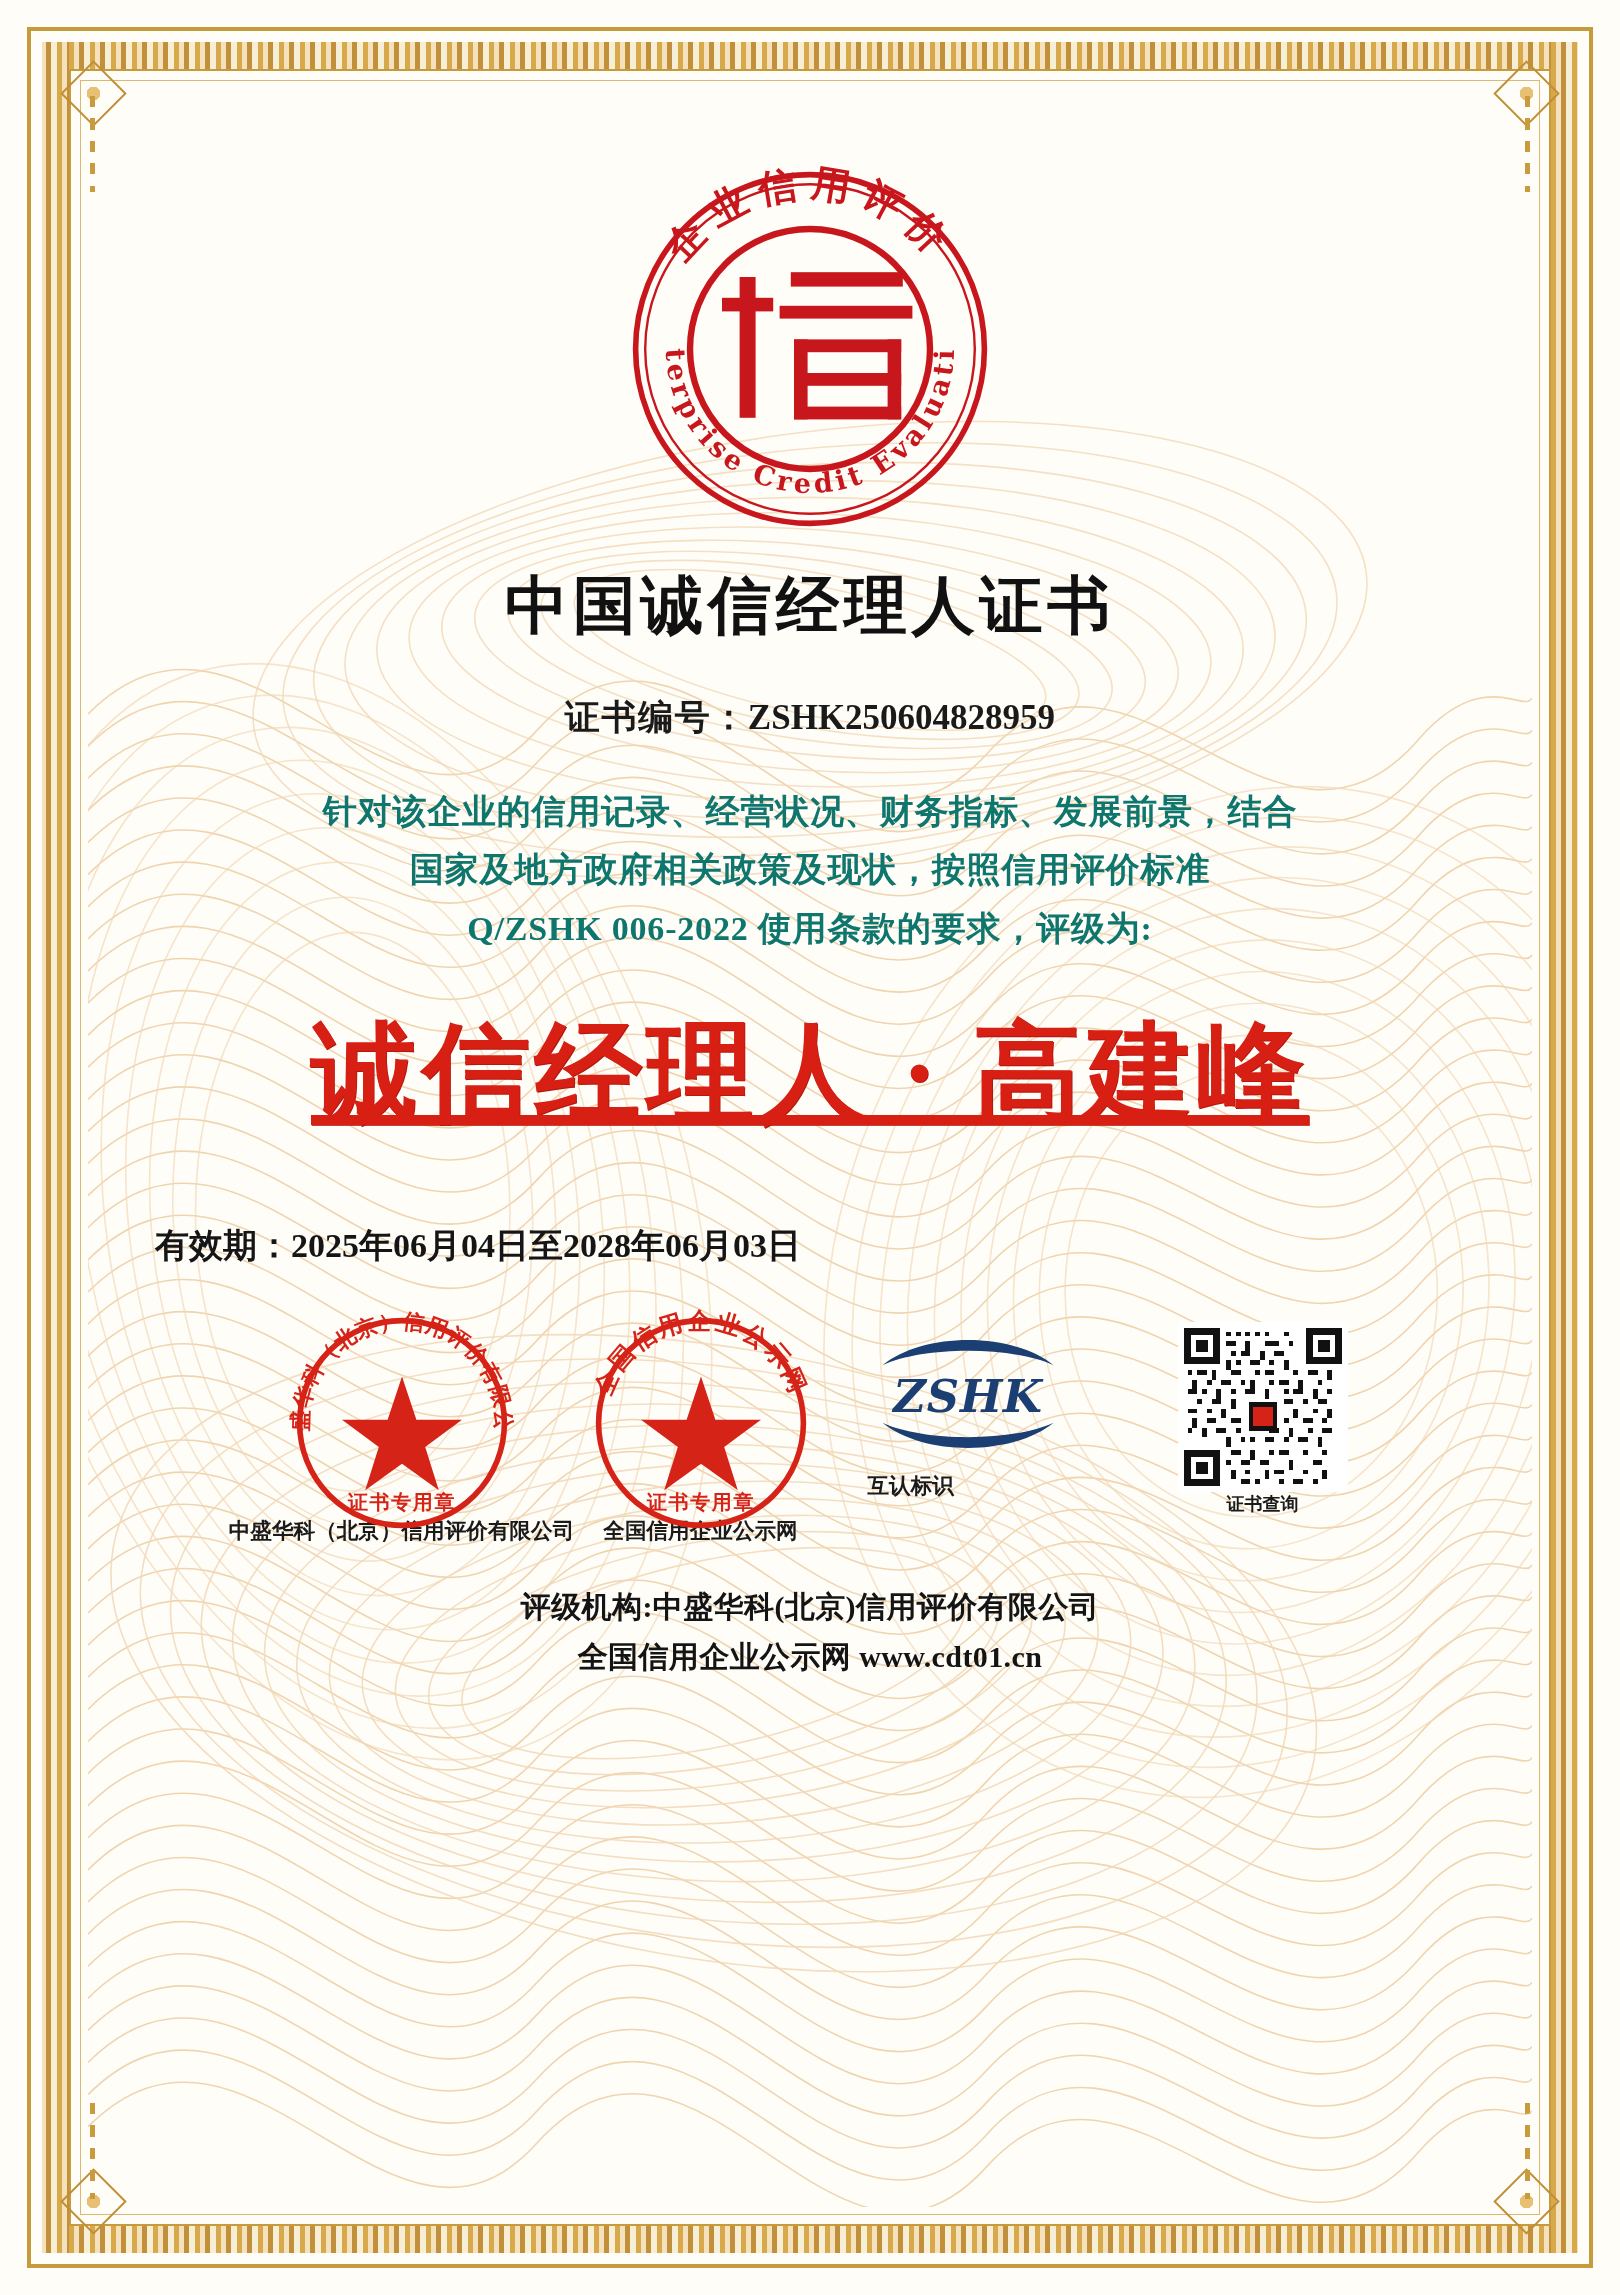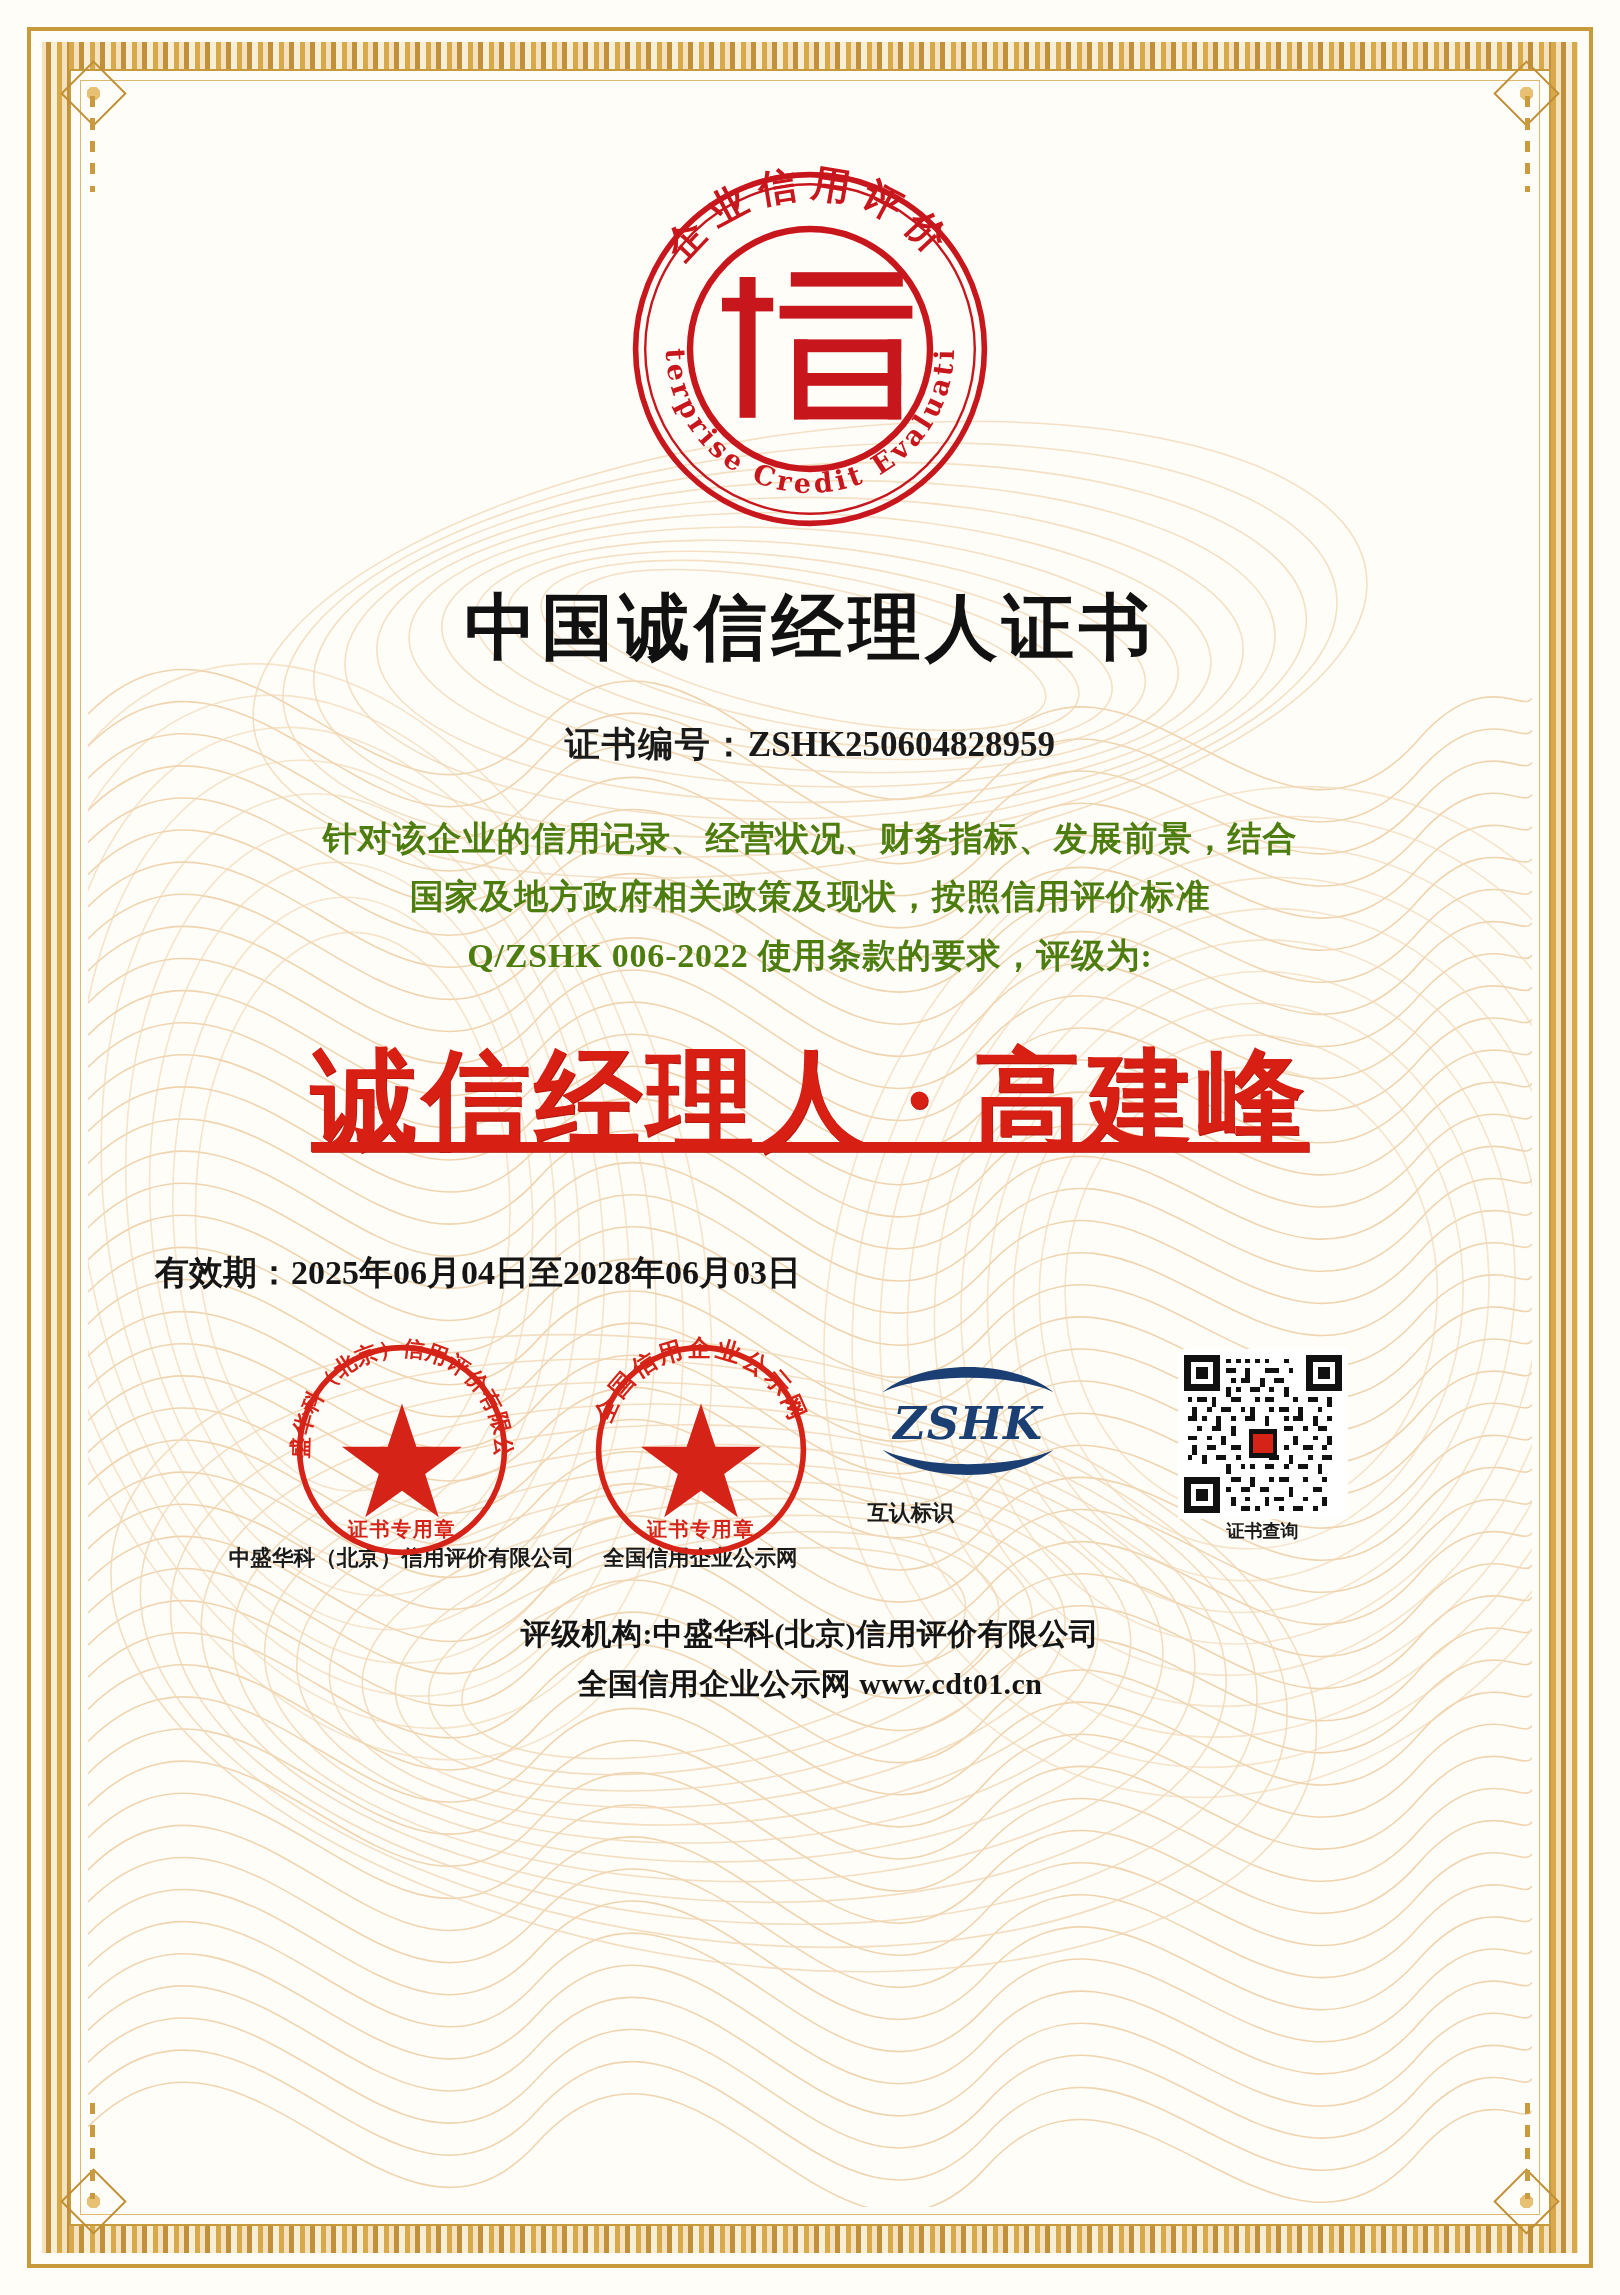--- a/index.html
+++ b/index.html
@@ -115,23 +115,23 @@
   .emblem {
     margin-top: 53px;
     width: 416px;
     height: 416px;
     position: relative;
   }
   .emblem svg { display:block; }
 
   
   .cert-title {
-    margin-top: 23px;
+    margin-top: 6px;
     font-family: Liberation Serif, serif;
-    font-size: 72px;
+    font-size: 63px;
     font-weight: 700;
     letter-spacing: 4.8px;
     color: #111111;
     white-space: nowrap;
   }
 
   
   .cert-no {
     margin-top: 45px;
     font-size: 35px;
@@ -153,21 +153,21 @@
   }
 
   
   .body-text {
     margin-top: 42px;
     width: 1249px;
     text-align: center;
     font-size: 34px;
     font-weight: 700;
     line-height: 1.72;
-    color: #4d7c0f;
+    color: #0f766e;
     letter-spacing: 0.8px;
   }
   .body-text .line { display:block; }
 
   
   .grade {
     margin-top: 43px;
     font-size: 107px;
     font-weight: 700;
     color: #d81f14;

